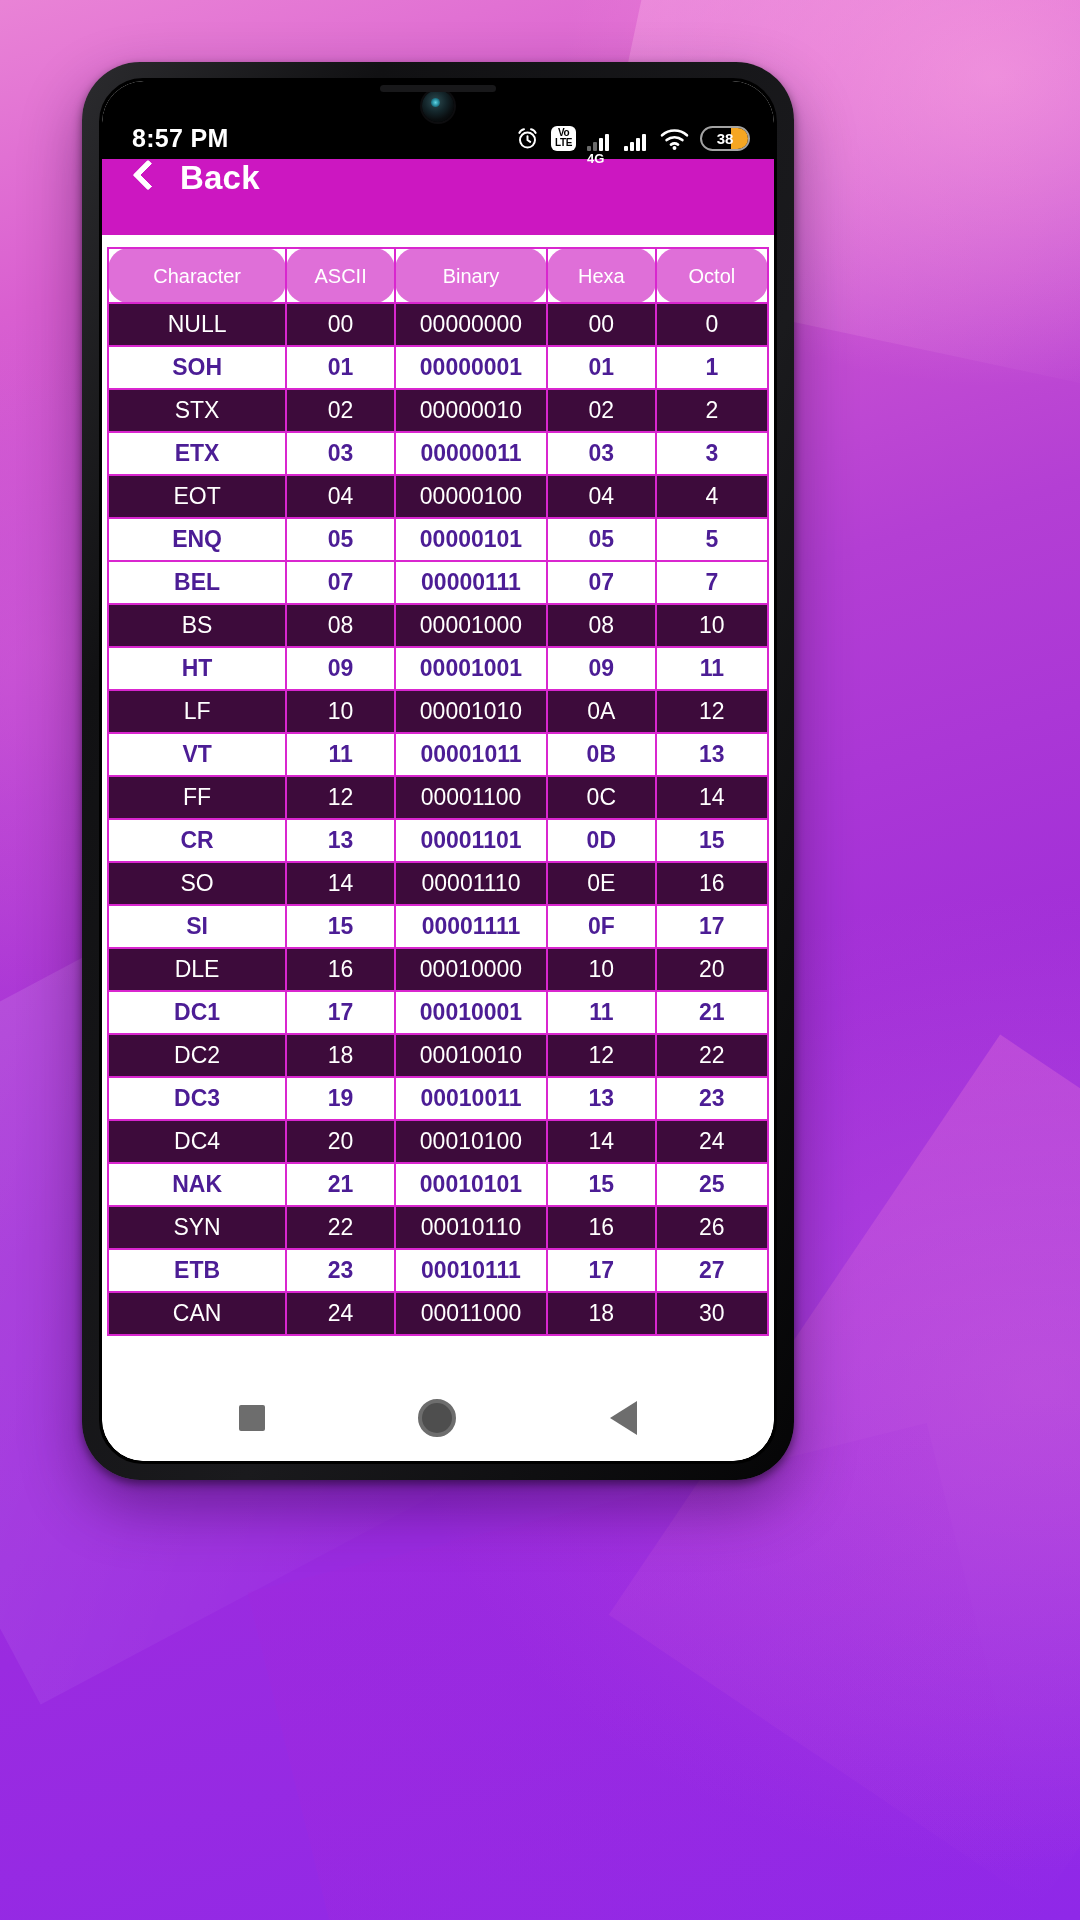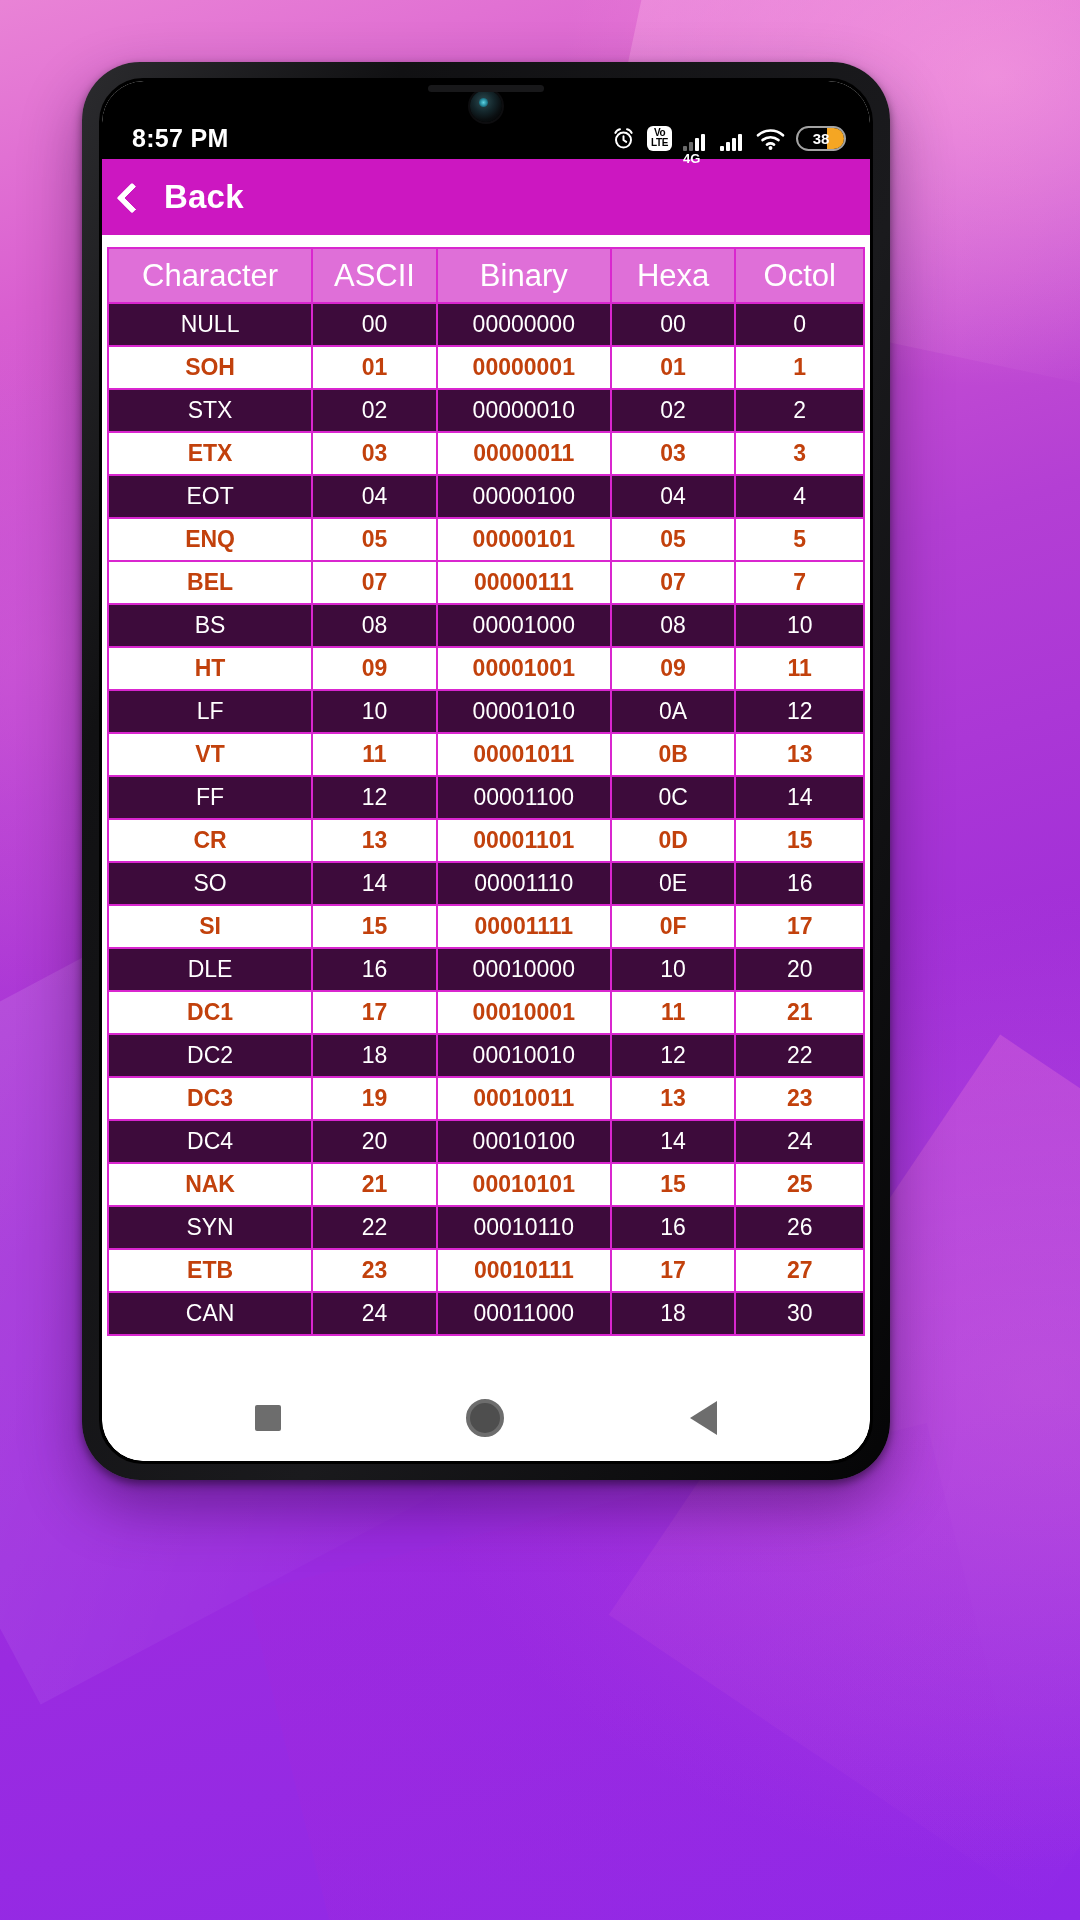--- a/index.html
+++ b/index.html
@@ -31,21 +31,21 @@
          background: linear-gradient(140deg, rgba(255,140,215,0.25), rgba(255,140,215,0)); }
   .ws3 { left: 300px; top: 1500px; width: 700px; height: 520px; transform: rotate(-14deg);
          background: linear-gradient(120deg, rgba(160,40,220,0.35), rgba(160,40,220,0)); }
   .ws4 { left: 620px; top: -80px; width: 560px; height: 420px; transform: rotate(12deg);
          background: linear-gradient(120deg, rgba(255,190,235,0.35), rgba(255,190,235,0)); }
 
   
   #phone {
     position: absolute;
     left: 82px; top: 62px;
-    width: 808px; height: 1418px;
+    width: 712px; height: 1418px;
     border-radius: 58px;
     background: linear-gradient(115deg, #2b2b2e 0%, #111113 22%, #1a1a1d 60%, #050506 100%);
     box-shadow: 0 26px 60px rgba(40,0,60,0.45), 0 4px 10px rgba(0,0,0,0.5);
     padding: 16px 17px;
   }
   #phone-inner {
     position: relative;
     width: 100%; height: 100%;
     border-radius: 44px;
     background: #000;
@@ -187,22 +187,22 @@
     line-height: 21px;
     z-index: 2;
   }
 
   
   #app-bar {
     flex: 0 0 auto;
     height: 76px;
     background: #cc17c1;
     display: flex;
-    align-items: center;
-    padding-left: 10px;
+    align-items: flex-start;
+    padding-left: 26px;
     gap: 22px;
   }
   #back-chevron {
     width: 30px; height: 30px;
     position: relative;
   }
   #back-chevron::before {
     content: "";
     position: absolute;
     left: 9px; top: 5px;
@@ -235,33 +235,34 @@
     border: 2px solid #d926cf;
     text-align: center;
     height: 43px;
     font-size: 23px;
     line-height: 1;
     white-space: nowrap;
   }
   thead th {
     background: #df6fd8;
     color: #fff;
-    font-size: 31px;
+    font-size: 20px;
     font-weight: normal;
     height: 55px;
     border-color: #d926cf;
+    border-radius: 21px;
   }
   tbody tr.odd td {
     background: #3d0b3b;
     color: #fff;
     font-weight: normal;
   }
   tbody tr.even td {
     background: #fff;
-    color: #c2410c;
+    color: #4c1d95;
     font-weight: bold;
   }
   col.c-char { width: 27%; }
   col.c-ascii { width: 16.5%; }
   col.c-bin { width: 23%; }
   col.c-hex { width: 16.5%; }
   col.c-oct { width: 17%; }
 
   
   #nav-bar {

